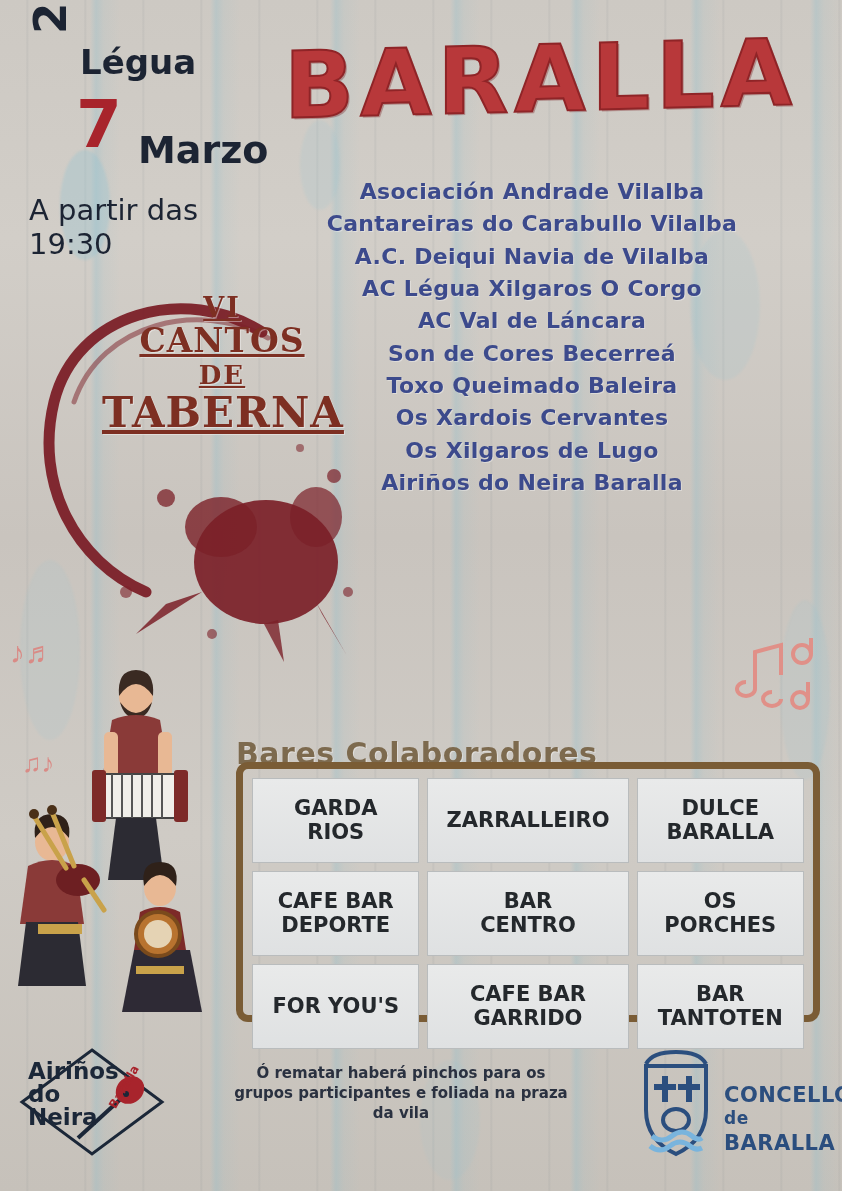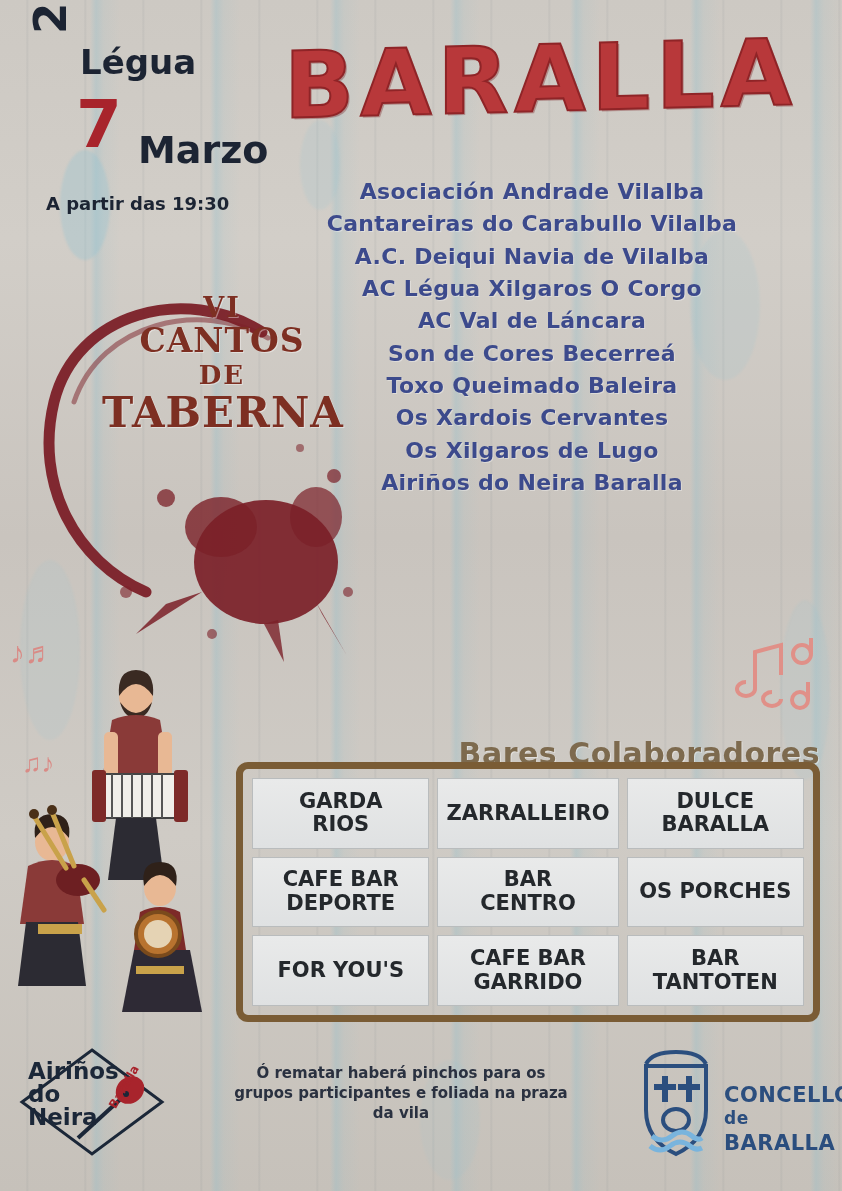--- a/index.html
+++ b/index.html
@@ -83,24 +83,24 @@
   .month {
     position: absolute;
     left: 120px;
     top: 110px;
     font-size: 38px;
     font-weight: bold;
     font-family: "DejaVu Sans", sans-serif;
   }
   .fromtime {
     position: absolute;
-    left: 28px;
+    left: 11px;
     top: 175px;
-    font-size: 18px;
-    font-weight: bold;
+    font-size: 29px;
+    font-weight: normal;
     font-family: "DejaVu Sans", sans-serif;
   }
 
   
   .town-title {
     position: absolute;
     left: 258px;
     top: 26px;
     width: 566px;
     text-align: center;
@@ -142,33 +142,34 @@
   }
   .emblem-text {
     position: absolute;
     left: 86px;
     top: 30px;
     width: 240px;
     text-align: center;
     font-family: "DejaVu Serif", serif;
     color: #7d2f22;
     text-shadow: 1px 1px 0 rgba(255,255,255,0.4);
+    text-decoration: underline;
   }
   .em-vi { font-size: 27px; font-weight: bold; letter-spacing: 2px; }
   .em-cantos { font-size: 33px; font-weight: bold; letter-spacing: 1px; margin-top: -2px;}
   .em-de { font-size: 26px; font-weight: bold; letter-spacing: 2px; }
   .em-taberna { font-size: 42px; font-weight: bold; letter-spacing: 1px; margin-top: -2px;}
 
   
   .bars-title {
     position: absolute;
     left: 236px;
     top: 736px;
     width: 584px;
-    text-align: right;
+    text-align: left;
     font-family: "DejaVu Sans", sans-serif;
     font-size: 30px;
     font-weight: bold;
     color: #7d6a4e;
     letter-spacing: 0.5px;
     text-shadow: 1px 1px 0 rgba(255,255,255,0.4);
   }
   .bars-frame {
     position: absolute;
     left: 236px;
@@ -196,21 +197,21 @@
     border-radius: 0;
     display: flex;
     align-items: center;
     justify-content: center;
     text-align: center;
     font-family: "DejaVu Sans", sans-serif;
     font-weight: bold;
     font-size: 21px;
     color: #24282c;
     line-height: 1.12;
-    padding: 8px;
+    padding: 18px;
     box-sizing: border-box;
     white-space: pre-line;
   }
 
   
   .footnote {
     position: absolute;
     left: 196px;
     top: 1064px;
     width: 410px;

